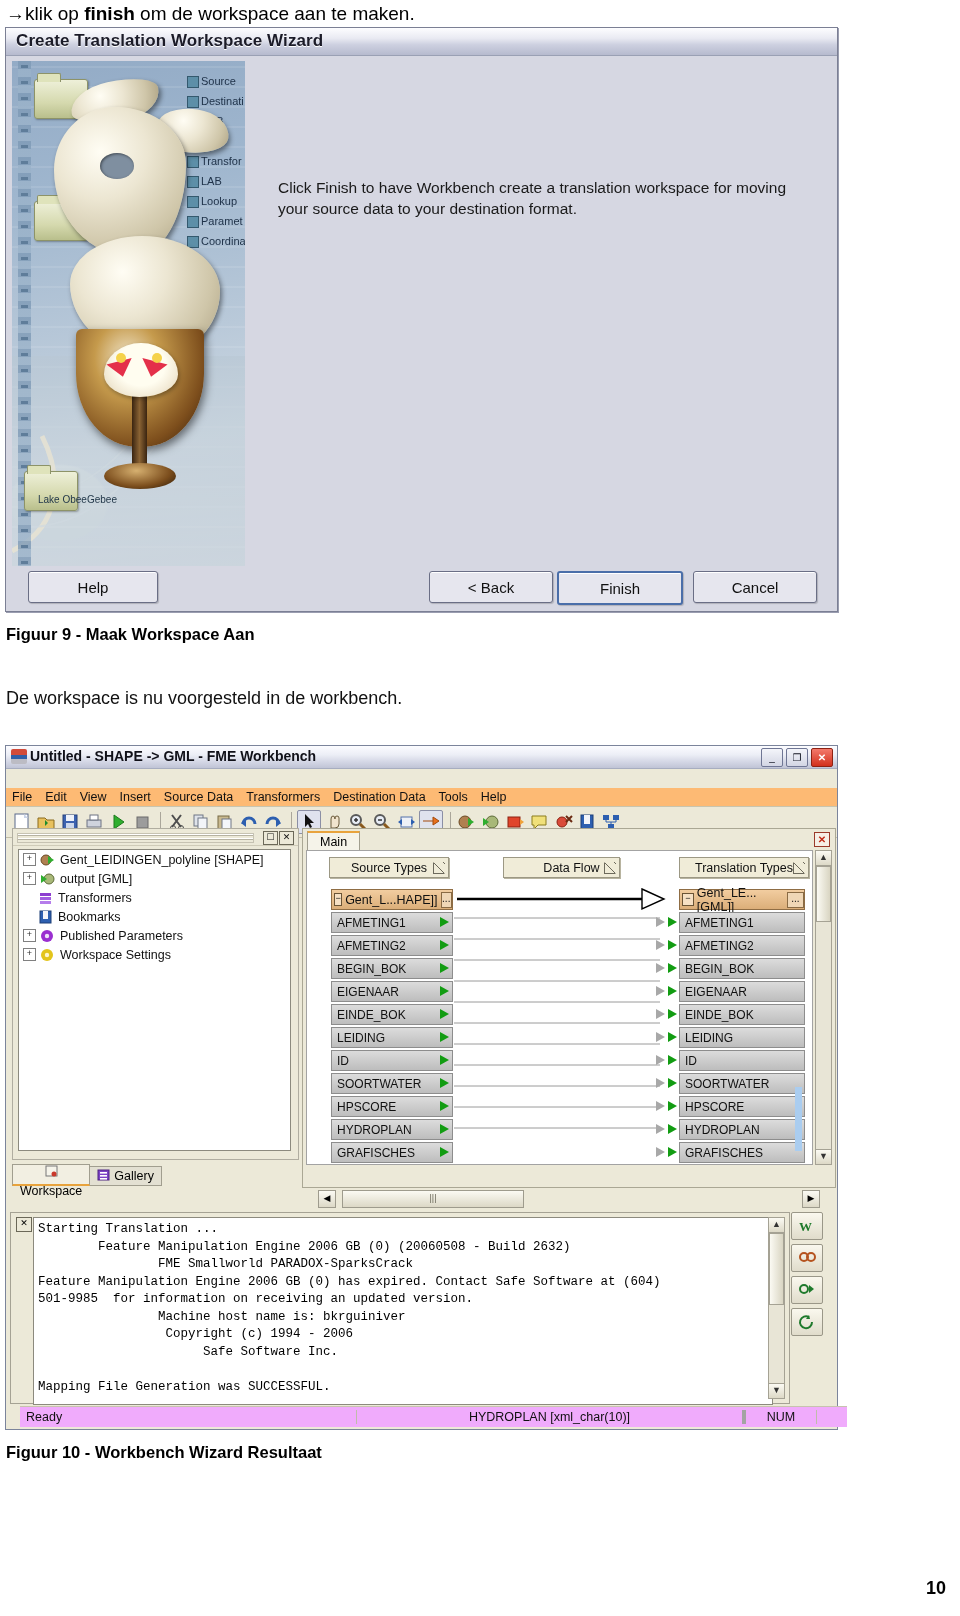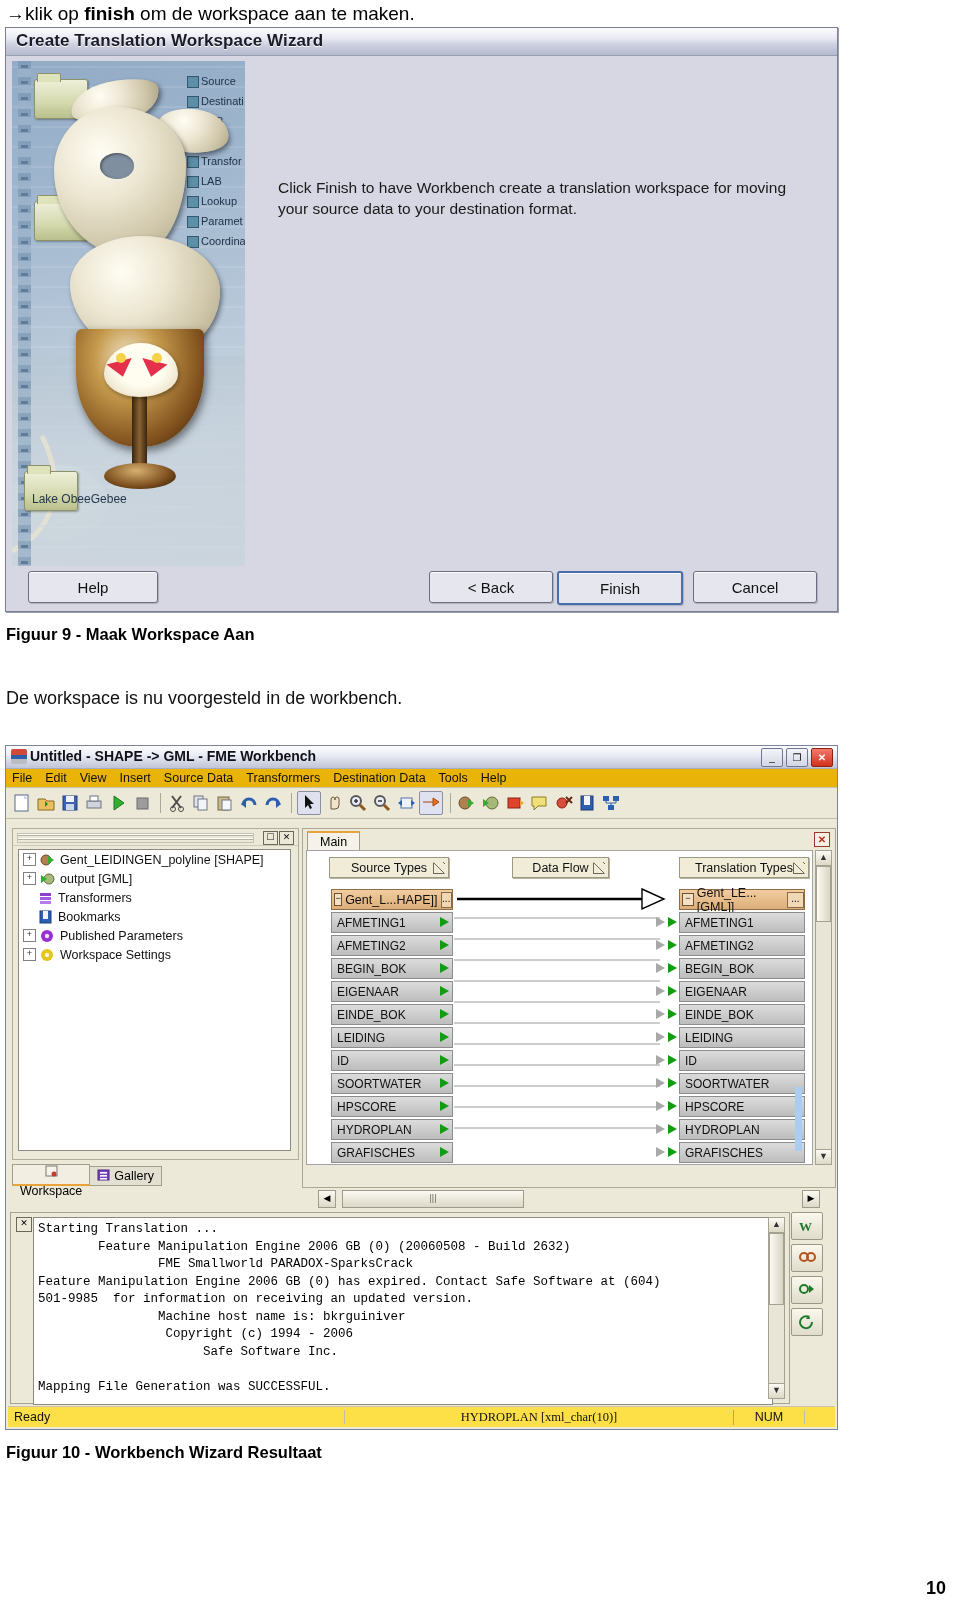--- a/index.html
+++ b/index.html
@@ -59,21 +59,21 @@
   .il-base{position:absolute;left:92px;top:402px;width:72px;height:26px;border-radius:50%;
     background:radial-gradient(ellipse at 45% 30%,#d6b070,#7c4e1d 60%,#261505 100%);}
   .il-bird{position:absolute;left:92px;top:282px;width:74px;height:54px;
     background:radial-gradient(ellipse at 50% 40%,#fffdf0 0 46%,#f2ead6 70%,#d8cdb0 100%);
     border-radius:50% 50% 52% 48%/58% 58% 42% 42%;box-shadow:1px 2px 4px rgba(0,0,0,.35);}
   .il-beak{position:absolute;width:0;height:0;border-left:13px solid transparent;
     border-right:13px solid transparent;border-top:16px solid #e4304a;}
   .b1{left:96px;top:300px;transform:rotate(-14deg);} .b2{left:128px;top:300px;transform:rotate(14deg);}
   .il-eye{position:absolute;width:10px;height:10px;border-radius:50%;background:#f5d24a;}
   .e1{left:104px;top:292px;} .e2{left:140px;top:292px;}
-  .il-lake{position:absolute;left:20px;bottom:62px;font-size:12px;color:#23384a;line-height:9px;margin-top:33px;}
+  .il-lake{position:absolute;left:26px;bottom:62px;font-size:10px;color:#23384a;line-height:9px;margin-top:33px;}
   
   .tree{position:absolute;left:175px;top:10px;width:60px;height:200px;font-size:11px;color:#20334a;}
   .tree .ti{height:20px;line-height:20px;white-space:nowrap;padding-left:14px;position:relative;}
   .tree .ti .ic{position:absolute;left:0;top:5px;width:10px;height:10px;background:#5d8fa8;border:1px solid #34596e;}
 
   
   .wz-main{position:absolute;left:233px;top:0;width:586px;height:505px;background:#d6d7e2;}
   .wz-h1{position:absolute;left:33px;top:27px;font-size:25px;font-weight:bold;color:#111;letter-spacing:.2px;}
   .wz-p{position:absolute;left:33px;font-size:15.5px;line-height:21px;color:#1a1a1a;width:520px;}
   .wz-p1{top:116px;} .wz-p2{top:186px;}
@@ -102,21 +102,21 @@
     border-bottom:1px solid #a7adc0;}
   #fme .tbar .tt{position:absolute;left:24px;top:2px;font-size:14px;font-weight:bold;color:#101018;}
   #fme .tbar .appicon{position:absolute;left:5px;top:3px;width:16px;height:15px;
     background:linear-gradient(180deg,#d14b3a 0 40%,#2f5fa8 40% 70%,#bcbcc4 70% 100%);border-radius:2px;}
   .winbtns{position:absolute;right:4px;top:2px;display:flex;gap:3px;}
   .wb{width:20px;height:17px;border:1px solid #6f7694;border-radius:2px;font-size:10px;
       display:flex;align-items:center;justify-content:center;color:#10131f;
       background:linear-gradient(180deg,#f4f5fa,#d3d6e4);}
   .wb.close{background:linear-gradient(180deg,#f37a6c,#d2301c);border-color:#8e2213;color:#fff;font-weight:bold;}
 
-  .menubar{height:18px;background:#eab308;border-bottom:1px solid #c8c4ae;display:flex;align-items:center;padding-left:6px;}
+  .menubar{height:18px;background:#fdba74;border-bottom:1px solid #c8c4ae;display:flex;align-items:center;padding-left:6px;margin-top:19px;}
   .menubar span{font-size:12.5px;margin-right:13px;color:#111;}
 
   .toolbar{height:30px;background:#ece9d8;border-bottom:1px solid #c2bea8;display:flex;align-items:center;padding-left:5px;}
   .ti2{width:22px;height:22px;margin-right:2px;border-radius:2px;position:relative;}
   .tsep{width:1px;height:20px;background:#aaa69a;margin:0 5px;}
   .ti2.sel{border:1px solid #8b8fa5;background:#dfe2ee;}
   .treewrap{position:absolute;left:6px;top:82px;width:285px;height:330px;background:#ece9d8;border:1px solid #b0ada0;}
   .treehdr{height:16px;position:relative;background:#ece9d8;border-bottom:1px solid #cfcbb8;}
   .grip{position:absolute;left:4px;top:4px;right:44px;height:8px;
     background:repeating-linear-gradient(180deg,#fff 0 1px,#b6b2a2 1px 2px,#ece9d8 2px 4px);
@@ -143,21 +143,21 @@
      border:1px solid #a19e8f;border-bottom:none;border-top:2px solid #e8a33d;display:flex;align-items:center;}
   .cclose{position:absolute;right:5px;top:3px;width:14px;height:13px;border:1px solid #9a3a2a;color:#c02a16;
      font-size:10px;font-weight:bold;display:flex;align-items:center;justify-content:center;background:#f6efe6;}
   .cbody{position:absolute;left:3px;top:21px;width:505px;height:313px;background:#fff;border:1px solid #a3a3a3;overflow:hidden;}
   .hdrbtn{position:absolute;top:6px;height:19px;background:#f0ecd8;border:1px solid #9c9884;
      box-shadow:1px 1px 0 #b8b4a0;font-size:12.5px;display:flex;align-items:center;justify-content:center;color:#111;}
   .hdrbtn .cor{position:absolute;right:3px;top:4px;width:10px;height:10px;
      border:1px solid #6d6a5c;border-top-color:transparent;border-right-color:transparent;
      background:linear-gradient(45deg,transparent 48%,#6d6a5c 48% 54%,transparent 54%);}
   .hb-src{left:22px;width:118px;}
-  .hb-flow{left:205px;width:95px;}
+  .hb-flow{left:196px;width:95px;padding-left:20px;}
   .hb-dst{left:372px;width:128px;}
 
   .node{position:absolute;}
   .nodehdr{height:19px;background:linear-gradient(180deg,#f2cda0,#dbae79);border:1px solid #8f6d44;
      display:flex;align-items:center;font-size:12.5px;color:#111;padding-left:2px;gap:3px;}
   .nodehdr .mini{width:11px;height:11px;border:1px solid #6a5436;background:#f6e0c4;font-size:9px;line-height:9px;text-align:center;}
   .nodehdr .dots{margin-left:auto;width:17px;height:14px;border:1px solid #8a6b44;background:#f0d7b6;
      font-size:10px;text-align:center;line-height:11px;}
   .attr{height:19px;margin-top:2px;background:linear-gradient(180deg,#dcdcdc,#bdbdbd);border:1px solid #8d8d8d;
      font-size:12px;display:flex;align-items:center;padding-left:5px;color:#111;position:relative;}
@@ -186,24 +186,24 @@
     font-size:9px;text-align:center;line-height:11px;}
   .logbox{position:absolute;left:22px;top:4px;width:730px;height:180px;background:#fff;border:1px solid #8c8a7e;
     font-family:"Liberation Mono","DejaVu Sans Mono",monospace;font-size:12.5px;line-height:17.5px;
     white-space:pre;padding:3px 4px;overflow:hidden;color:#000;}
   .logscroll{position:absolute;right:4px;top:4px;width:15px;height:180px;background:#e8e5d6;border:1px solid #a5a294;}
 
   .sidebtns{position:absolute;right:4px;top:466px;width:42px;}
   .sbtn{width:30px;height:26px;margin-bottom:4px;border:1px solid #9a9788;border-radius:2px;
     background:linear-gradient(180deg,#faf8ee,#e0dccb);display:flex;align-items:center;justify-content:center;font-size:14px;font-weight:bold;}
 
-  .statusbar{position:absolute;left:2px;bottom:2px;width:827px;height:20px;background:#fde047;border-top:1px solid #c7c3ae;
+  .statusbar{position:absolute;left:14px;bottom:2px;width:827px;height:20px;background:#f0abfc;border-top:1px solid #c7c3ae;
     display:flex;align-items:center;font-size:12.5px;color:#111;}
   .sb1{width:330px;padding-left:6px;border-right:1px solid #c0bcaa;}
-  .sb2{flex:1;border-right:1px solid #a3a3a3;font-family:Liberation Serif, serif;}
+  .sb2{flex:1;border-right:4px solid #a3a3a3;}
   .sb3{width:70px;text-align:center;border-right:1px solid #c0bcaa;}
   .sb4{width:30px;}
 </style>
 </head>
 <body>
 
 <div class="intro">
   <span class="arrow">→klik op </span><b>finish</b><span> om de workspace aan te maken.</span>
 </div>
 

